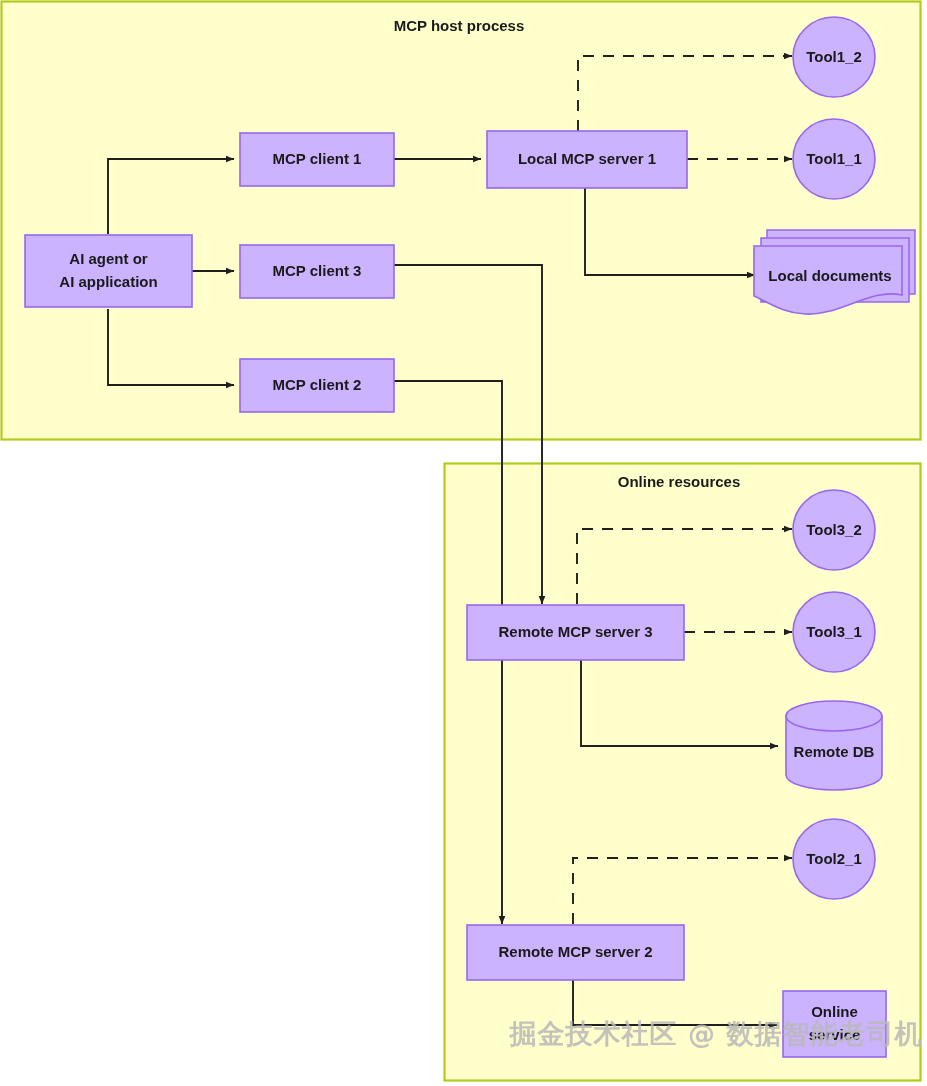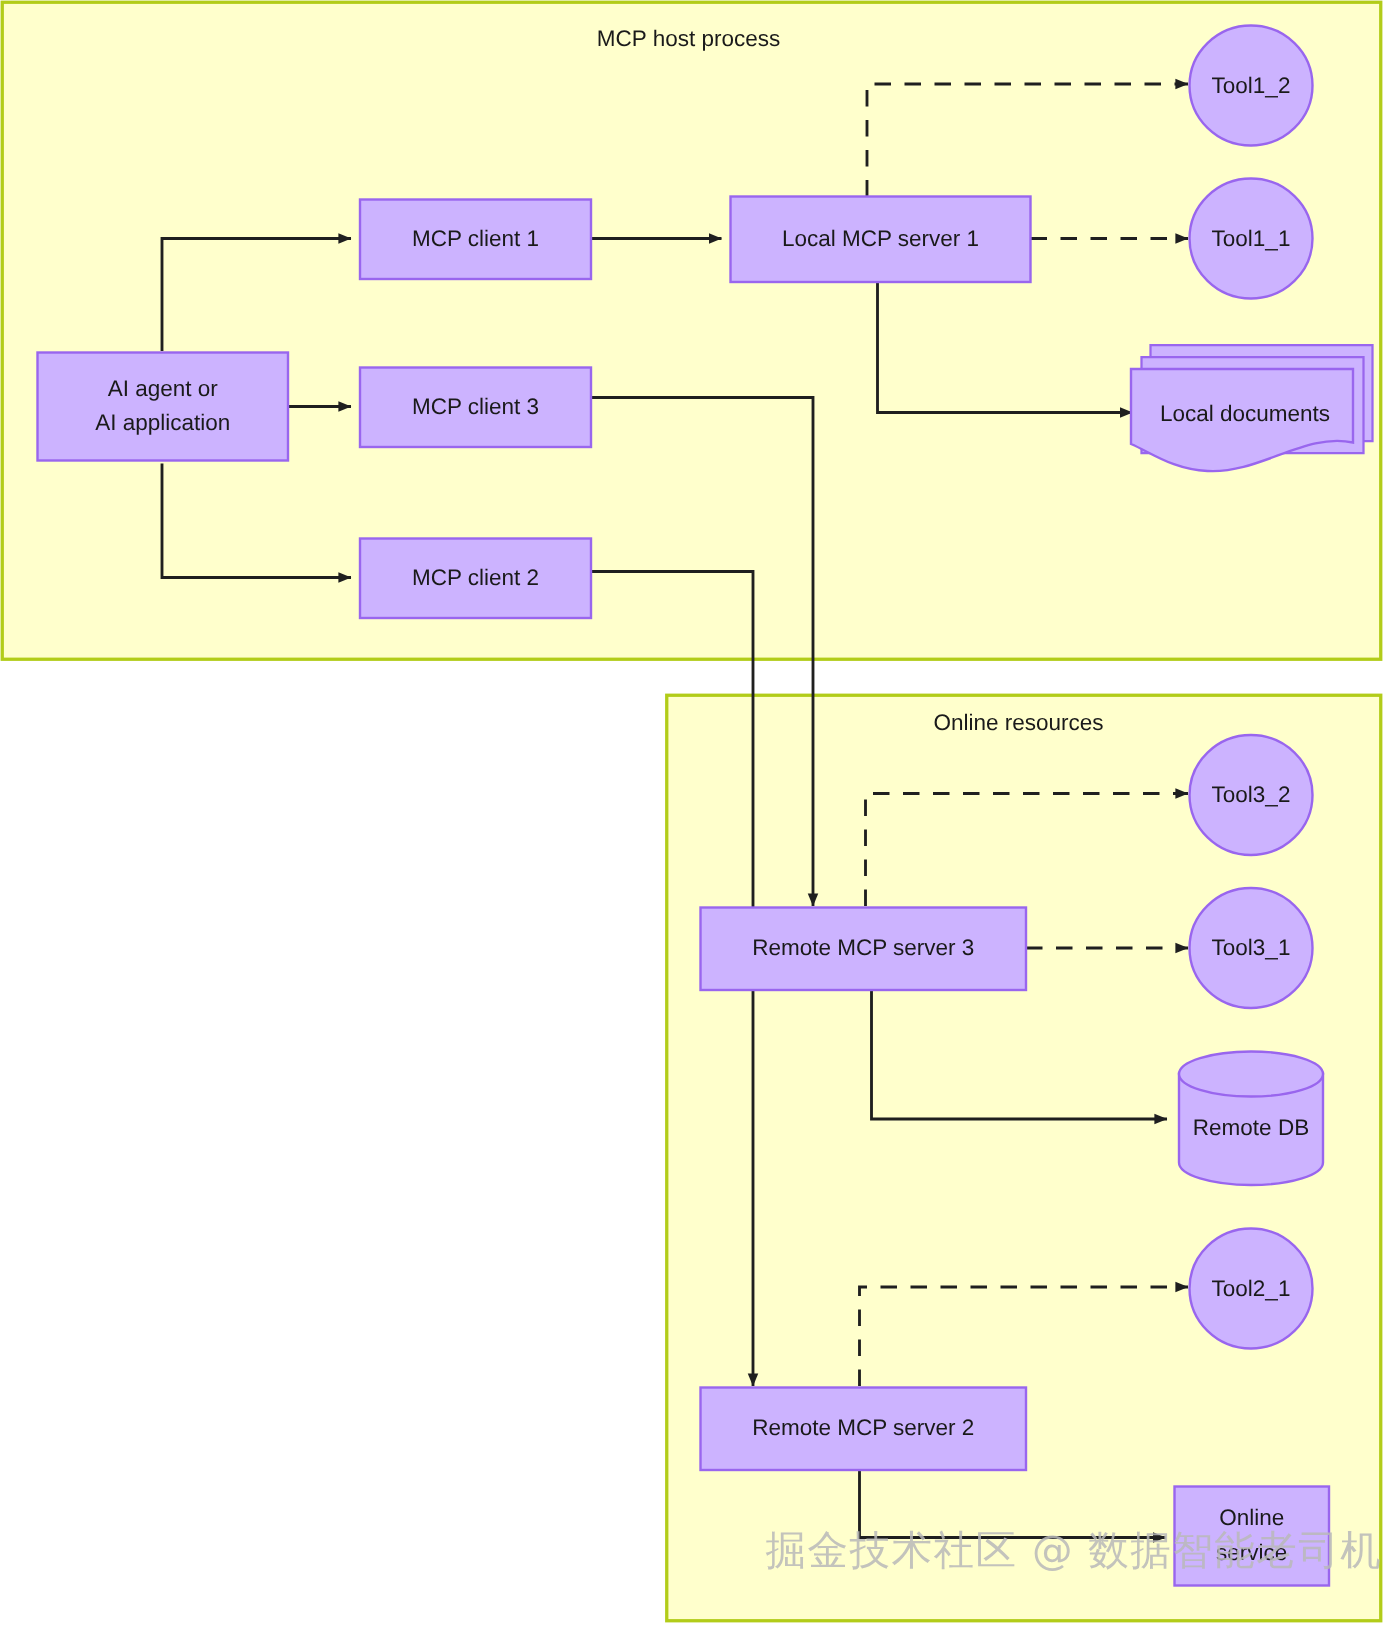--- a/index.html
+++ b/index.html
@@ -12,20 +12,21 @@
     height: 1086px;
     font-family: "Liberation Sans", sans-serif;
     position: relative;
     overflow: hidden;
   }
   #diagram-root {
     position: absolute;
     left: 0; top: 0;
     width: 927px;
     height: 1086px;
+    font-weight: bold;
   }
   svg.diagram-svg {
     position: absolute;
     left: 0; top: 0;
     width: 927px;
     height: 1086px;
     display: block;
   }
   .node-label {
     font-family: "Liberation Sans", sans-serif;

